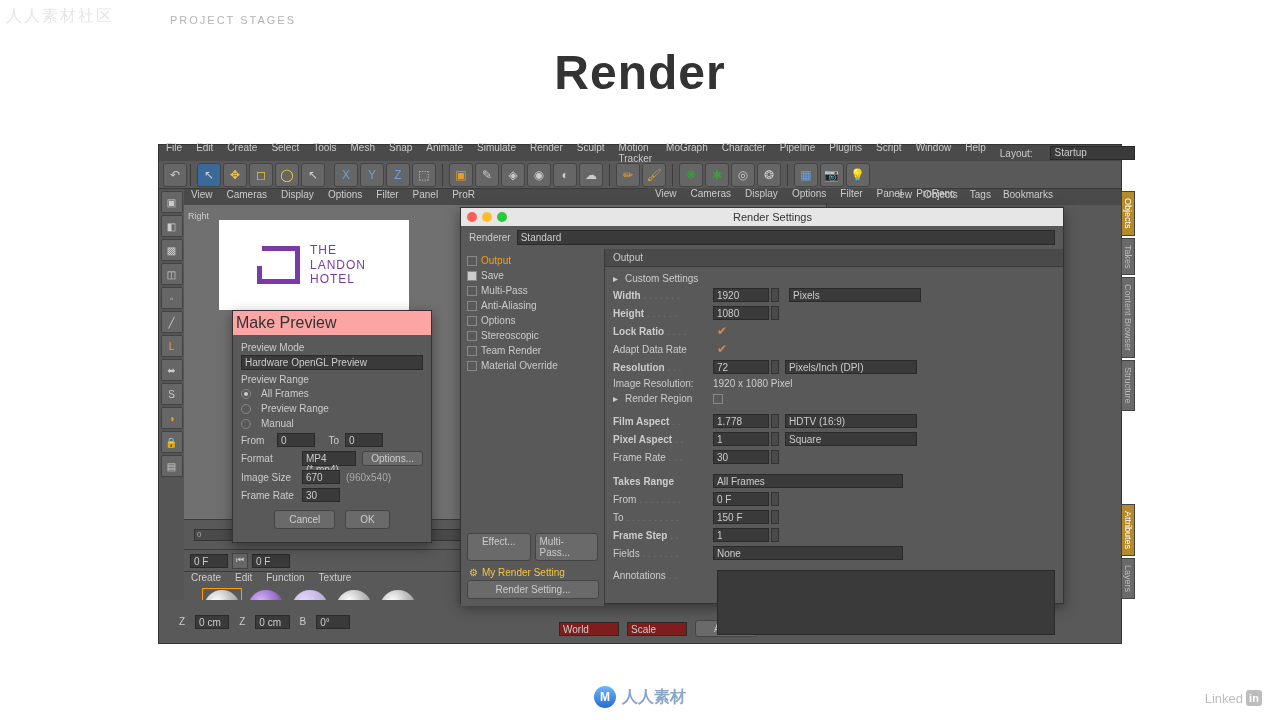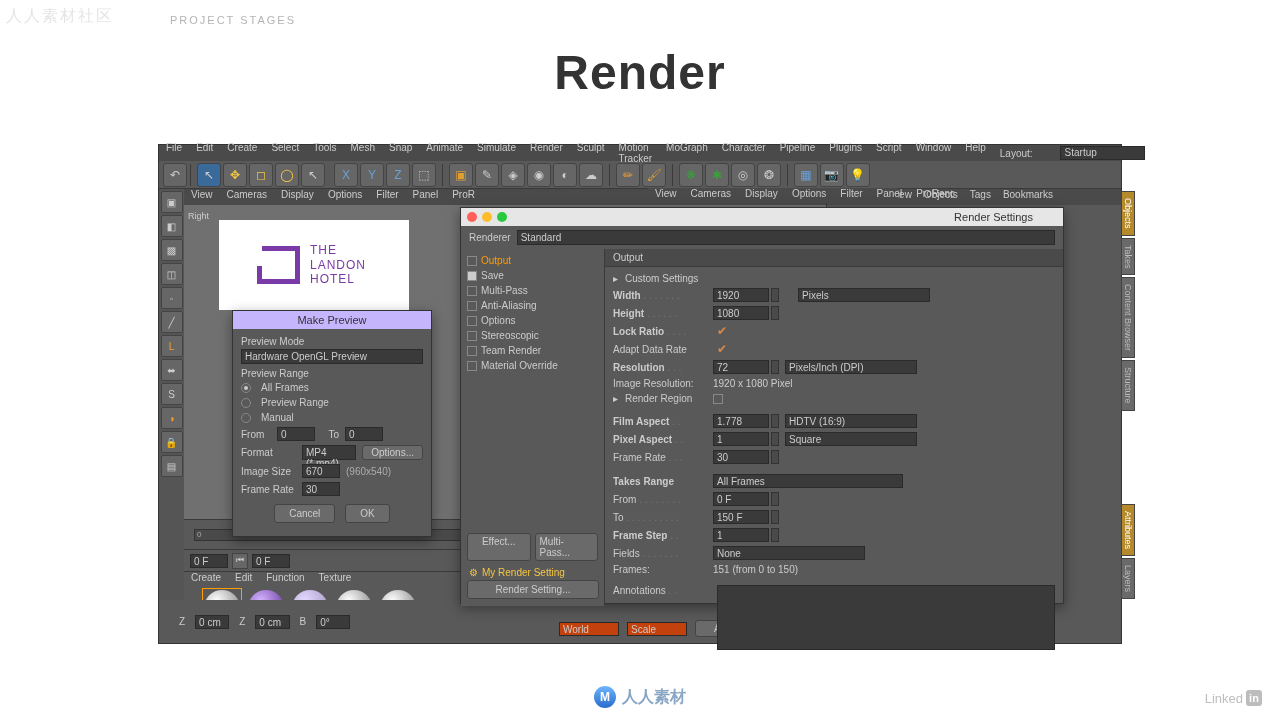--- a/index.html
+++ b/index.html
@@ -4,21 +4,21 @@
 <style>
   * { box-sizing: border-box; margin: 0; padding: 0; }
   body { font-family: Arial, Helvetica, sans-serif; background: #fff; width: 1280px; height: 720px; overflow: hidden; position: relative; color: #ccc; }
   .slide { position: absolute; inset: 0; }
   .slide-header { position: absolute; top: 14px; left: 0; right: 0; text-align: left; padding-left: 170px; color: #b4b4b4; font-size: 11px; letter-spacing: 2px;}
   .slide-title { position:absolute; top: 45px; left:0; right:0; text-align: center; font-size: 48px; font-weight: 700; color: #333; letter-spacing: 1px;}
   .app-window { position: absolute; left: 158px; top: 144px; width: 964px; height: 500px; background: #595959; border: 1px solid #333; }
   .menubar { background: #4a4a4a; height: 16px; display:flex; align-items: center; font-size: 10px; color: #ccc; }
   .menubar .menu-left { display:flex; gap:0; }
   .menubar span { padding: 0 7px; cursor: default; }
-  .menubar .layout { margin-left:auto; display:flex; align-items:center; gap:20px; padding-right:6px;}
+  .menubar .layout { margin-left:auto; display:flex; align-items:center; gap:10px; padding-right:6px;}
   .layout-select { background:#3a3a3a; border:1px solid #2a2a2a; color:#ccc; font-size:10px; padding:0 4px; width:85px; height:14px;}
   .toolbar { background:#595959; height:28px; display:flex; align-items:center; padding:0 4px; gap:3px; border-bottom:1px solid #3a3a3a;}
   .tool-btn { width:24px; height:24px; background:#666; border:1px solid #444; border-radius:3px; display:flex; align-items:center; justify-content:center; font-size:12px;}
   .tool-grp { display:flex; gap:2px; padding:0 3px;}
   .divider-v { width:1px; height:22px; background:#3a3a3a;}
   .content-row { display:flex; height: calc(100% - 44px);}
   .left-tools { width:25px; background:#555; display:flex; flex-direction:column; gap:2px; padding-top:2px;}
   .left-tools .lt { width:22px; height:22px; margin:0 auto; background:#666; border:1px solid #444; border-radius:2px; font-size:10px; display:flex; align-items:center; justify-content:center;}
   .viewport-area { flex:1; display:flex; flex-direction:column; position:relative;}
   .view-tabs { background:#4a4a4a; height:16px; display:flex; font-size:10px; color:#ccc;}
@@ -53,36 +53,36 @@
   .obj-tree { flex:0 0 40px; font-size:10px; padding:2px 4px; color:#ccc;}
   .obj-tree div { padding:1px 0;}
   .tree-line { display:flex; align-items:center; gap:4px;}
   .tree-dot { width:6px; height:6px; background:#2a8a2a; border-radius:50%;}
   .tabs-right { position:absolute; right:-0px; top:26px; width:14px; display:flex; flex-direction:column; font-size:9px;}
   .vtab { background:#6a6a6a; color:#bbb; writing-mode:vertical-rl; padding:6px 1px; border:1px solid #444; margin-bottom:2px; text-align:center;}
   .vtab.active { background:#b58a2a; color:#fff;}
 
   
   .dlg-preview { position:absolute; left:232px; top:310px; width:200px; background:#595959; border:1px solid #333; font-size:10px; box-shadow:0 4px 12px rgba(0,0,0,0.4); z-index:5;}
-  .dlg-title { background:#c4b5fd; color:#333; text-align:center; padding:3px; font-size:11px;}
+  .dlg-title { background:#fca5a5; color:#333; padding:3px; font-size:16px;}
   .dlg-body { padding:5px 8px;}
   .dlg-row { display:flex; align-items:center; padding:2px 0; gap:6px;}
   .dlg-label { width:70px; color:#ccc;}
   .dlg-select { flex:1; background:#3a3a3a; border:1px solid #2a2a2a; color:#ccc; font-size:10px; padding:1px 3px; height:15px;}
   .radio { width:10px; height:10px; border:1px solid #888; border-radius:50%; display:inline-block; margin-right:4px;}
   .radio.on::after{content:''; display:block; width:4px; height:4px; background:#ccc; border-radius:50%; margin:2px;}
   .dlg-btns { display:flex; justify-content:center; gap:10px; padding:6px 0 8px;}
   .btn { background:#6a6a6a; border:1px solid #444; color:#ccc; font-size:10px; padding:3px 14px; border-radius:3px;}
 
   
   .dlg-render { position:absolute; left:460px; top:207px; width:604px; height:397px; background:#595959; border:1px solid #333; box-shadow:0 4px 12px rgba(0,0,0,0.4); z-index:4; font-size:10px;}
   .dlg-render .tb { height:18px; background:#e6e6e6; display:flex; align-items:center; padding-left:6px; gap:5px;}
   .traffic { width:10px; height:10px; border-radius:50%;}
   .tr-r { background:#ff5f56;} .tr-y{background:#ffbd2e;} .tr-g{background:#27c93f;}
-  .tb-title { flex:1; text-align:right; color:#333; font-size:11px; padding-right:30px;}
+  .tb-title { flex:1; text-align:center; color:#333; font-size:11px; padding-right:30px;}
   .rs-body { display:flex; height: calc(100% - 38px);}
   .rs-left { width:144px; background:#595959; border-right:1px solid #3a3a3a; padding:4px 6px;}
   .rs-left .rs-item { display:flex; align-items:center; gap:4px; padding:2px 0; color:#ccc;}
   .rs-left .rs-item.sel { color:#ff9c00;}
   .chk { width:10px; height:10px; border:1px solid #888; display:inline-block;}
   .chk.on { background:#ccc;}
   .rs-right { flex:1; padding:0;}
   .rs-header { background:#4a4a4a; padding:3px 8px; color:#ccc; border-bottom:1px solid #3a3a3a;}
   .rs-rows { padding:4px 8px;}
   .rs-row { display:flex; align-items:center; padding:2px 0;}
@@ -91,21 +91,21 @@
   .rs-val { width:56px; background:#3a3a3a; border:1px solid #2a2a2a; color:#ccc; padding:1px 3px; height:14px;}
   .rs-sel { width:132px; background:#3a3a3a; border:1px solid #2a2a2a; color:#ccc; padding:1px 3px; height:14px;}
   .spin { width:8px; height:14px; background:#4a4a4a; border:1px solid #333; margin-left:2px;}
   .check-mark { color:#d84; font-size:12px; margin-left:4px;}
   .rs-annot { height:65px; background:#3a3a3a; border:1px solid #2a2a2a; margin-left:4px; flex:1;}
   .rs-footer { position:absolute; left:6px; bottom:4px; width:132px;}
   .rs-footer .btn { width:100%; text-align:center;}
 
   
   .bottom-strip { position:absolute; left:158px; top: 600px; width:964px; height:44px; background:#595959; border:1px solid #333; border-top:none; display:flex; align-items:center; padding:0 400px 0 10px; font-size:10px; gap:10px; color:#ccc;}
-  .bs-sel { background:#c2410c; border:1px solid #2a2a2a; color:#ccc; font-size:10px; padding:1px 3px; width:60px; height:14px;}
+  .bs-sel { background:#7f1d1d; border:1px solid #2a2a2a; color:#ccc; font-size:10px; padding:1px 3px; width:60px; height:14px;}
   .bs-input { background:#3a3a3a; border:1px solid #2a2a2a; color:#ccc; font-size:10px; padding:1px 3px; width:48px; height:14px;}
   .apply-btn { background:#6a6a6a; border:1px solid #444; color:#ccc; font-size:10px; padding:2px 18px; border-radius:3px;}
 
   .footer-logo { position:absolute; bottom:12px; left:50%; transform:translateX(-50%); display:flex; align-items:center; gap:6px;}
   .footer-logo .circ { width:22px;height:22px;border-radius:50%; background:linear-gradient(#6db6ff,#2a6acc); display:flex;align-items:center;justify-content:center;color:#fff;font-weight:700;font-size:12px;}
   .footer-logo .txt { color:#8aa6c5; font-size:16px; font-weight:700;}
   .linkedin-mark { position:absolute; right:18px; bottom:14px; color:#bdbdbd; font-size:13px; display:flex; align-items:center; gap:3px;}
   .linkedin-mark .sq { width:16px;height:16px;background:#bdbdbd;border-radius:3px; color:#fff; display:flex;align-items:center;justify-content:center;font-size:11px;font-weight:700;}
   .watermark-tl { position:absolute; top:6px; left:6px; color:#e5e5e5; font-size:16px; letter-spacing:2px;}
 </style>
@@ -441,21 +441,21 @@
         <div class="rs-header">Output</div>
         <div class="rs-rows">
           <div class="rs-row">
               <span style="width:12px">▸</span>
               <span>Custom Settings</span>
             </div>
           <div class="rs-row">
             <span class="rs-lbl"><b>Width</b> <span class="dots">. . . . . . .</span></span>
             <div class="rs-val">1920</div>
               <div class="spin"></div>
-            <div class="rs-sel" style="margin-left:19px">Pixels</div>
+            <div class="rs-sel" style="margin-left:10px">Pixels</div>
           </div>
           <div class="rs-row">
             <span class="rs-lbl"><b>Height</b> <span class="dots">. . . . . .</span></span>
             <div class="rs-val">1080</div>
               <div class="spin"></div>
           </div>
           <div class="rs-row">
             <span class="rs-lbl"><b>Lock Ratio</b> <span class="dots">. . . .</span></span>
             <span class="check-mark">✔</span>
           </div>
@@ -511,25 +511,21 @@
             <div class="rs-val">150 F</div>
               <div class="spin"></div>
           </div>
           <div class="rs-row">
             <span class="rs-lbl"><b>Frame Step</b> <span class="dots">. .</span></span>
             <div class="rs-val">1</div>
               <div class="spin"></div>
           </div>
           <div class="rs-row">
             <span class="rs-lbl"><span>Fields</span> <span class="dots">. . . . . . .</span></span>
-            <div class="rs-sel" style="width:152px">None</div>
-          </div>
-          <div class="rs-row">
-            <span class="rs-lbl">Frames:</span>
-            <span>151 (from 0 to 150)</span>
+            <div class="rs-sel" style="width:190px">None</div>
           </div>
           <div style="height:6px"></div>
           <div class="rs-row" style="align-items:flex-start">
             <span class="rs-lbl"><span>Annotations</span> <span class="dots">. .</span></span>
             <div class="rs-annot"></div>
           </div>
         </div>
       </div>
     </div>
     <div class="rs-footer">

